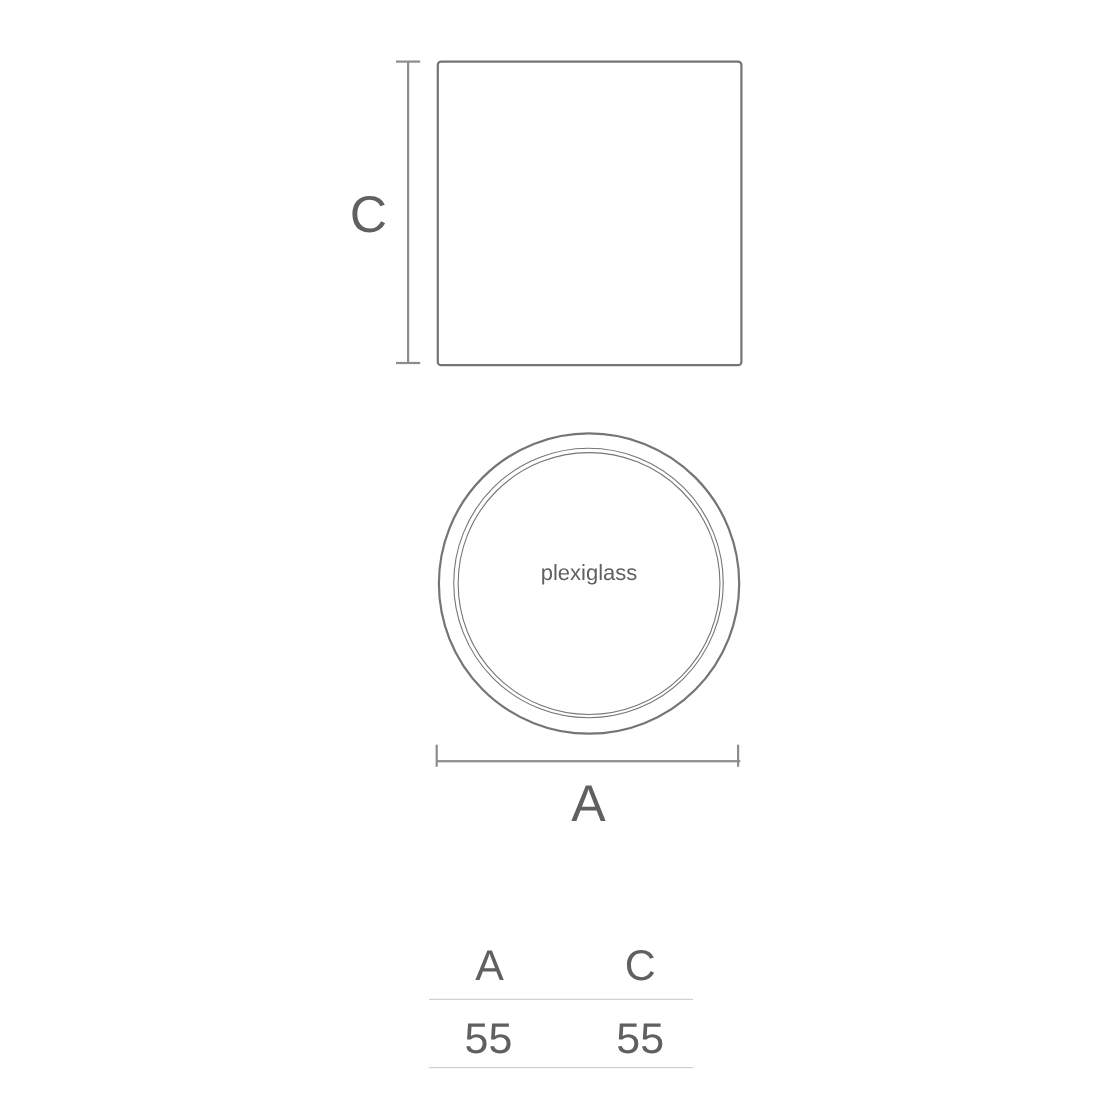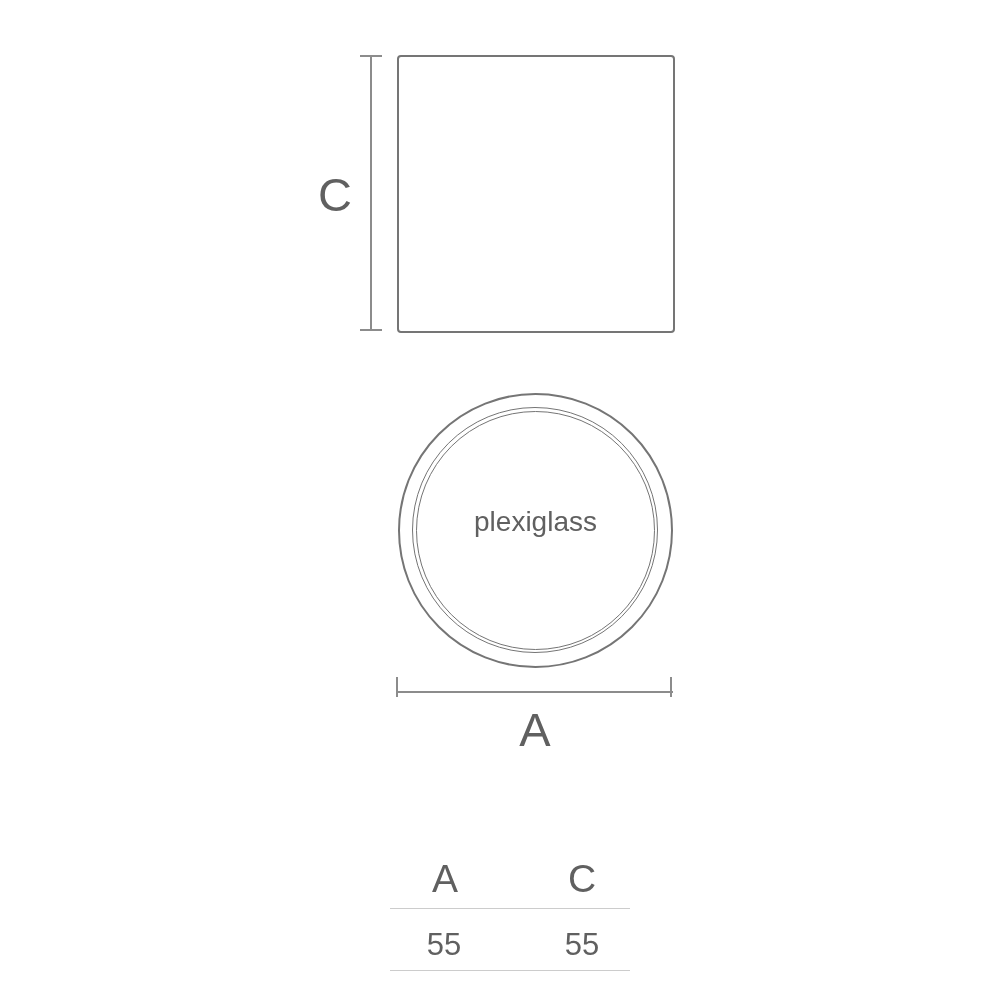--- a/index.html
+++ b/index.html
@@ -38,21 +38,21 @@
   .label-c{left:308px;top:167px;width:54px;height:56px;}
 
   
   .circle{border-radius:50%;background:transparent;}
   .outer{left:398px;top:393px;width:275px;height:275px;border:2px solid var(--outline);}
   .ring1{left:412px;top:407px;width:246px;height:246px;border:1.5px solid var(--outline);}
   .ring2{left:416px;top:411px;width:239px;height:239px;border:1.5px solid var(--outline);}
   .circle-label{
     left:435px;top:504px;width:201px;
     color:var(--text);
-    font-size:28px;line-height:35px;
+    font-size:20px;line-height:35px;
     text-align:center;
   }
   .circle-label .line{display:block;}
 
   .dim-h{left:397px;top:691px;width:276px;height:2px;background:var(--dimension);}
   .tick{top:677px;width:2px;height:20px;background:var(--dimension);}
   .tick-left{left:396px;}
   .tick-right{left:670px;}
   .label-a{left:508px;top:702px;width:54px;height:56px;}
 
@@ -64,21 +64,21 @@
     text-align:center;
   }
   .hdr-a{left:395px;}
   .hdr-c{left:532px;}
   .tbl-rule{left:390px;width:240px;height:1px;background:var(--rule);}
   .rule-top{top:908px;}
   .rule-bottom{top:970px;}
   .tbl-value{
     top:926px;width:100px;height:37px;
     color:var(--text);
-    font-size:31px;line-height:37px;
+    font-size:39px;line-height:37px;
     text-align:center;
   }
   .val-a{left:394px;}
   .val-c{left:532px;}
 </style>
 </head>
 <body>
 
 <div class="canvas">
 

